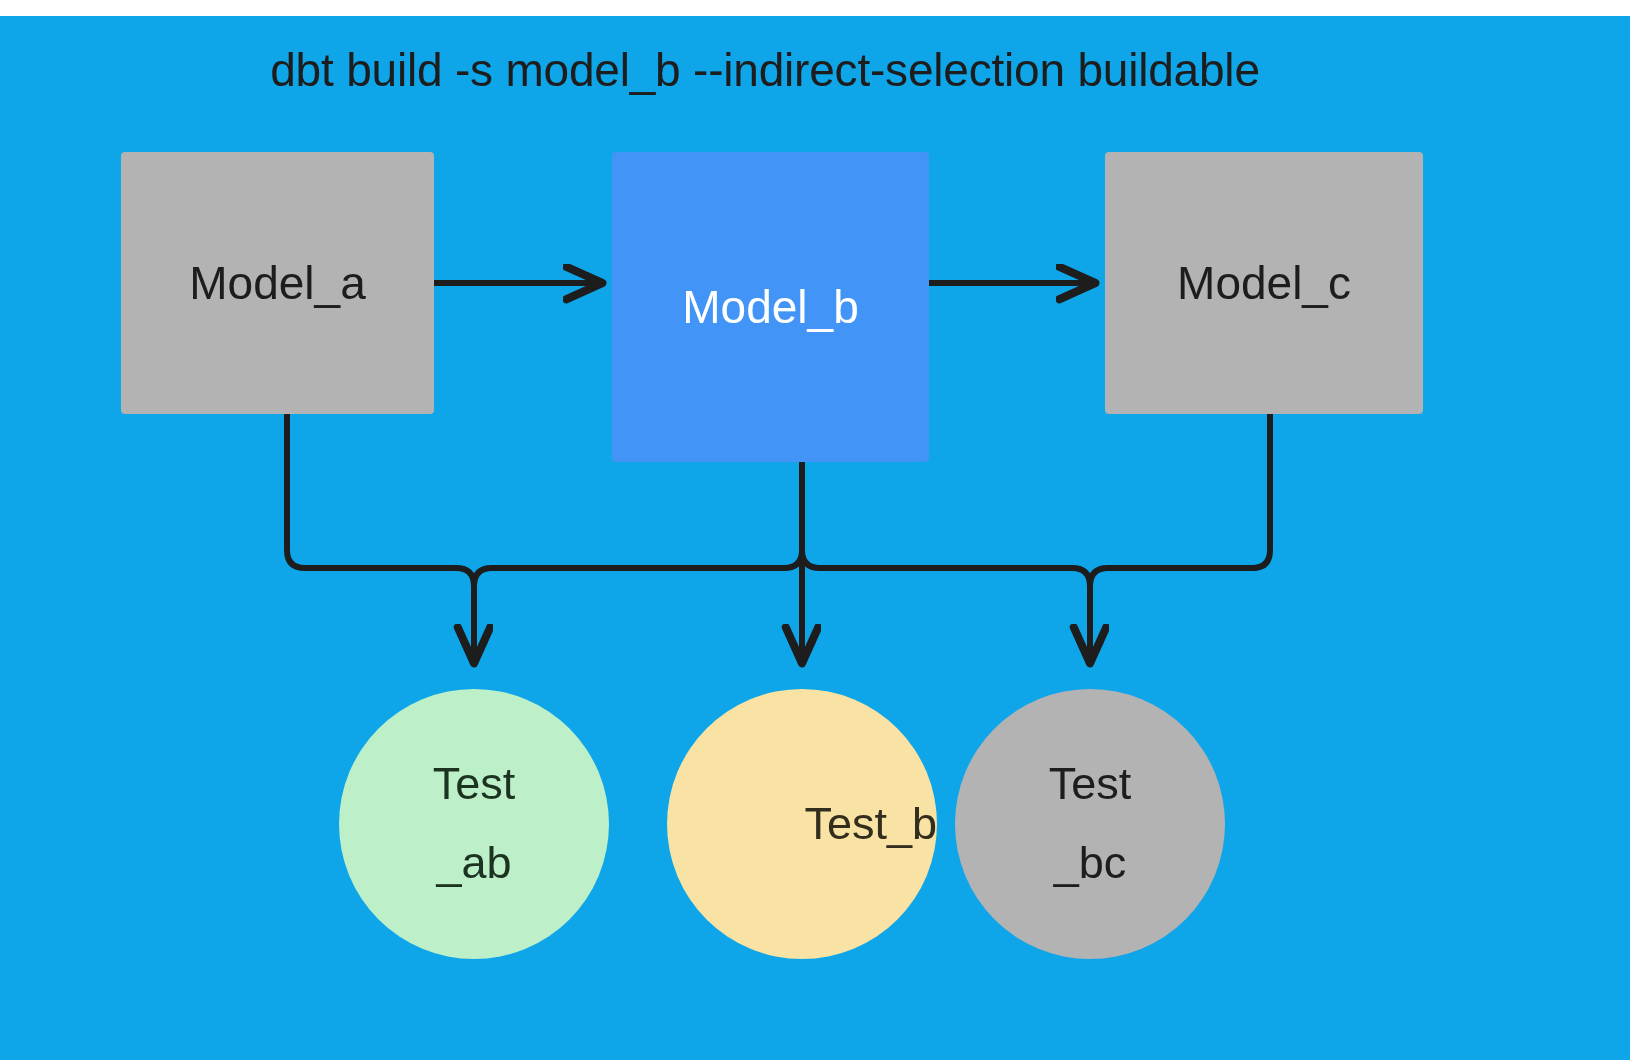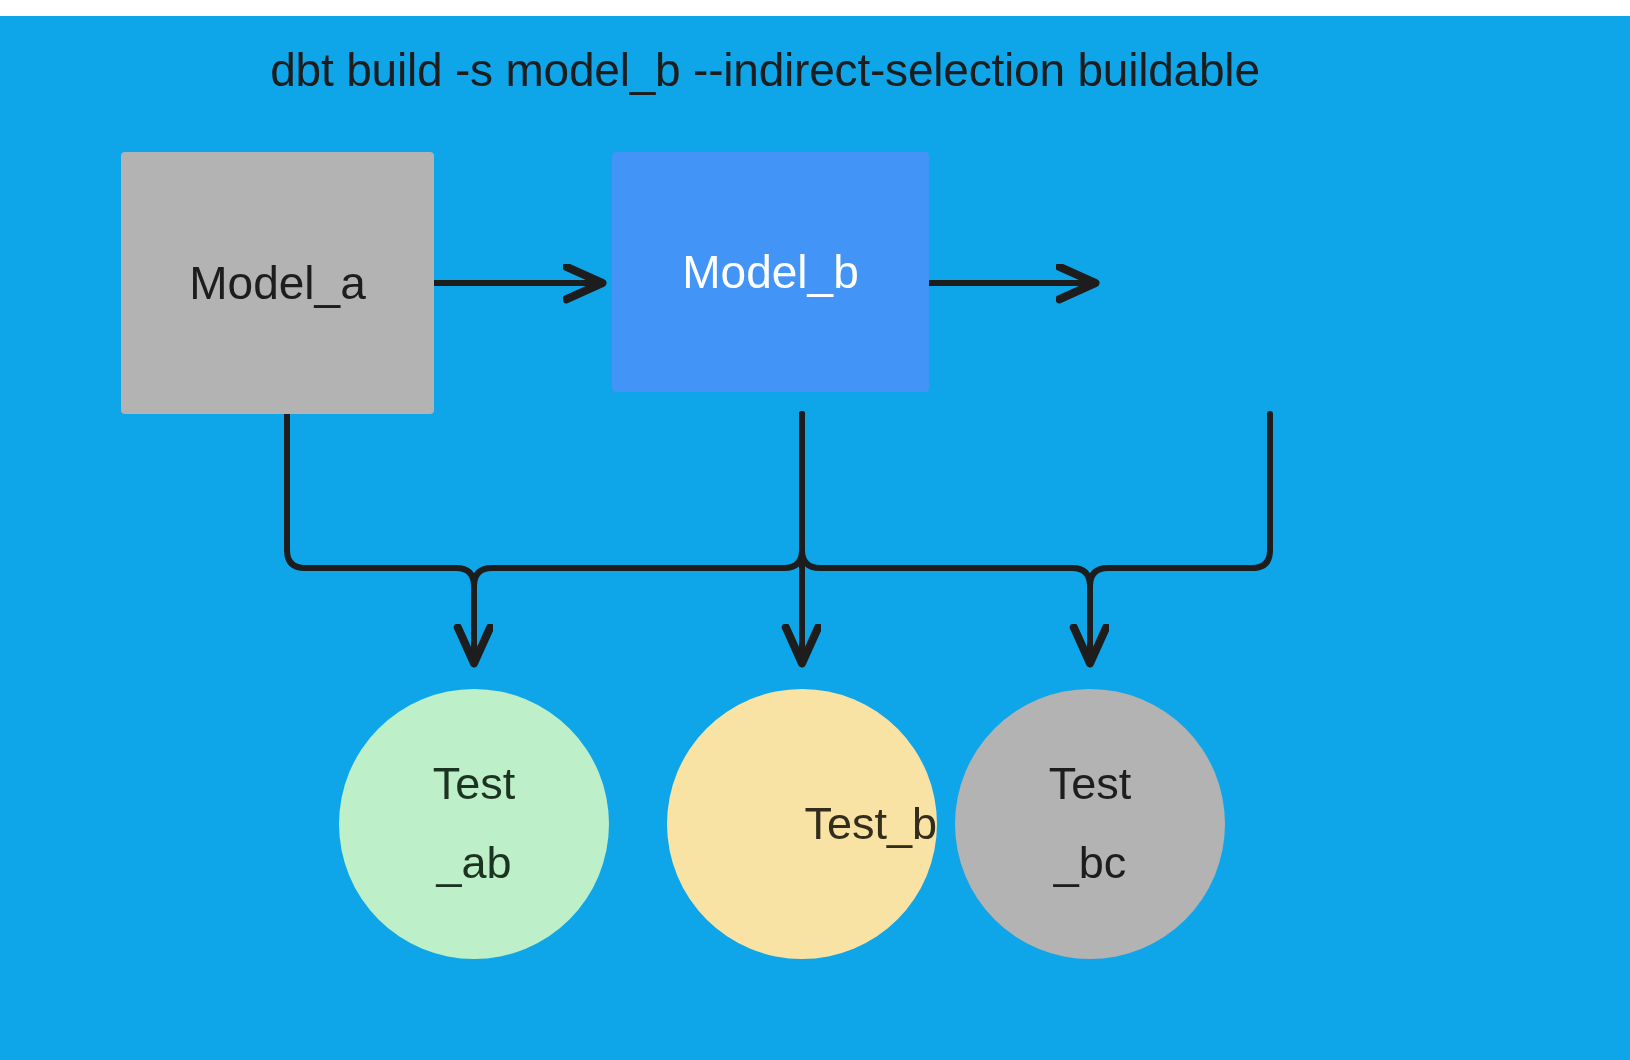--- a/index.html
+++ b/index.html
@@ -94,24 +94,27 @@
 
     <path d="M 802 398 L 802 534 Q 802 552 820 552 L 1072 552 Q 1090 552 1090 570 L 1090 645" fill="none" stroke="#1d1d1d" stroke-width="6" stroke-linecap="round" stroke-linejoin="round" marker-end="url(#arrowhead)"></path>
 
     <path d="M 1270 398 L 1270 534 Q 1270 552 1252 552 L 1108 552 Q 1090 552 1090 570" fill="none" stroke="#1d1d1d" stroke-width="6" stroke-linecap="round" stroke-linejoin="round"></path>
   </svg>
 
   <div class="node-box" style="left:121px; top:136px; width:313px; height:262px; background:#b3b3b3; color:#1d1d1d;">
     <span>Model_a</span>
   </div>
 
-  <div class="node-box" style="left:612px; top:136px; width:317px; height:240px; background:#4294f7; color:#ffffff;">
+  <div class="node-box" style="left:612px; top:136px; width:317px; height:310px; background:#4294f7; color:#ffffff;">
     <span>Model_b</span>
   </div>
 
+  <div class="node-box" style="left:1105px; top:136px; width:318px; height:262px; background:#b3b3b3; color:#1d1d1d;">
+    <span>Model_c</span>
+  </div>
 
   <div class="node-circle" style="left:339px; top:673px; width:270px; height:270px; background:#bdf0c8; color:#1d3322;">
     <span class="line">Test</span>
     <span class="line">_ab</span>
   </div>
 
   <div class="node-circle" style="left:667px; top:673px; width:270px; height:270px; background:#f8e3a4; color:#332d1d;align-items:flex-end;">
     <span class="line">Test_b</span>
   </div>
 

